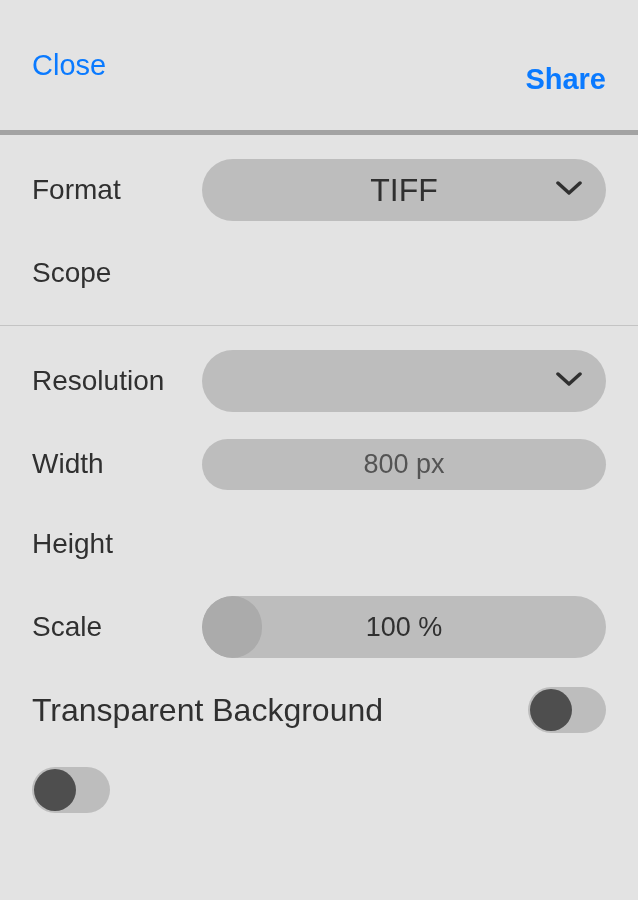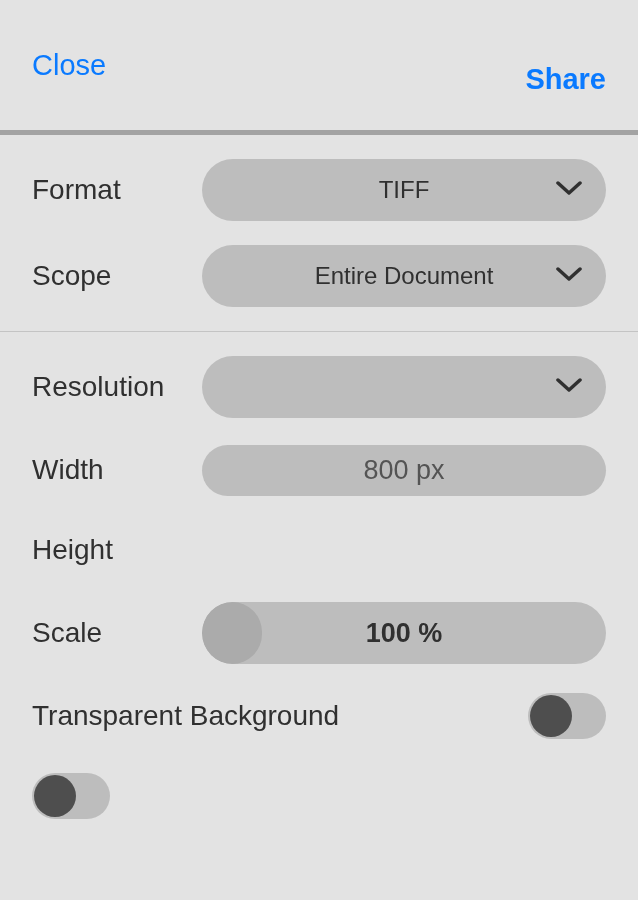--- a/index.html
+++ b/index.html
@@ -44,37 +44,37 @@
       min-height: 80px;
     }
     .label {
       font-size: 28px;
       color: #303030;
       font-weight: 400;
       flex: 0 0 170px;
     }
     .label-wide {
       flex: 1;
-      font-size: 28px;
+      font-size: 32px;
       color: #303030;
       font-weight: 400;
     }
     .dropdown {
       flex: 1;
       background: #bdbdbd;
       border-radius: 35px;
       height: 62px;
       display: flex;
       align-items: center;
       justify-content: center;
       position: relative;
       cursor: pointer;
     }
     .dropdown-text {
-      font-size: 24px;
+      font-size: 32px;
       color: #303030;
       font-weight: 400;
     }
     .dropdown-chevron {
       position: absolute;
       right: 24px;
       top: 50%;
       transform: translateY(-50%);
     }
     .input-pill {
@@ -109,21 +109,21 @@
       left: 0;
       top: 0;
       bottom: 0;
       width: 60px;
       background: #ababab;
       border-radius: 35px;
     }
     .scale-text {
       font-size: 27px;
       color: #303030;
-      font-weight: 700;
+      font-weight: 400;
       z-index: 1;
     }
     .toggle {
       width: 78px;
       height: 46px;
       background: #bdbdbd;
       border-radius: 23px;
       position: relative;
       cursor: pointer;
     }
@@ -157,28 +157,20 @@
       <span class="dropdown-chevron">
         <svg class="chevron" viewBox="0 0 26 16">
             <path d="M2 3 L13 13 L24 3" stroke="#303030" stroke-width="3.5" fill="none" stroke-linecap="round" stroke-linejoin="round"></path>
           </svg>
       </span>
     </div>
   </div>
 
   <div class="row">
     <span class="label">Scope</span>
-    <div class="dropdown">
-      <span class="dropdown-text">Entire Document</span>
-      <span class="dropdown-chevron">
-        <svg class="chevron" viewBox="0 0 26 16">
-            <path d="M2 3 L13 13 L24 3" stroke="#303030" stroke-width="3.5" fill="none" stroke-linecap="round" stroke-linejoin="round"></path>
-          </svg>
-      </span>
-    </div>
   </div>
 </div>
 
 <div class="section">
   <div class="row">
     <span class="label">Resolution</span>
     <div class="dropdown">
       <span class="dropdown-chevron">
         <svg class="chevron" viewBox="0 0 26 16">
             <path d="M2 3 L13 13 L24 3" stroke="#303030" stroke-width="3.5" fill="none" stroke-linecap="round" stroke-linejoin="round"></path>

